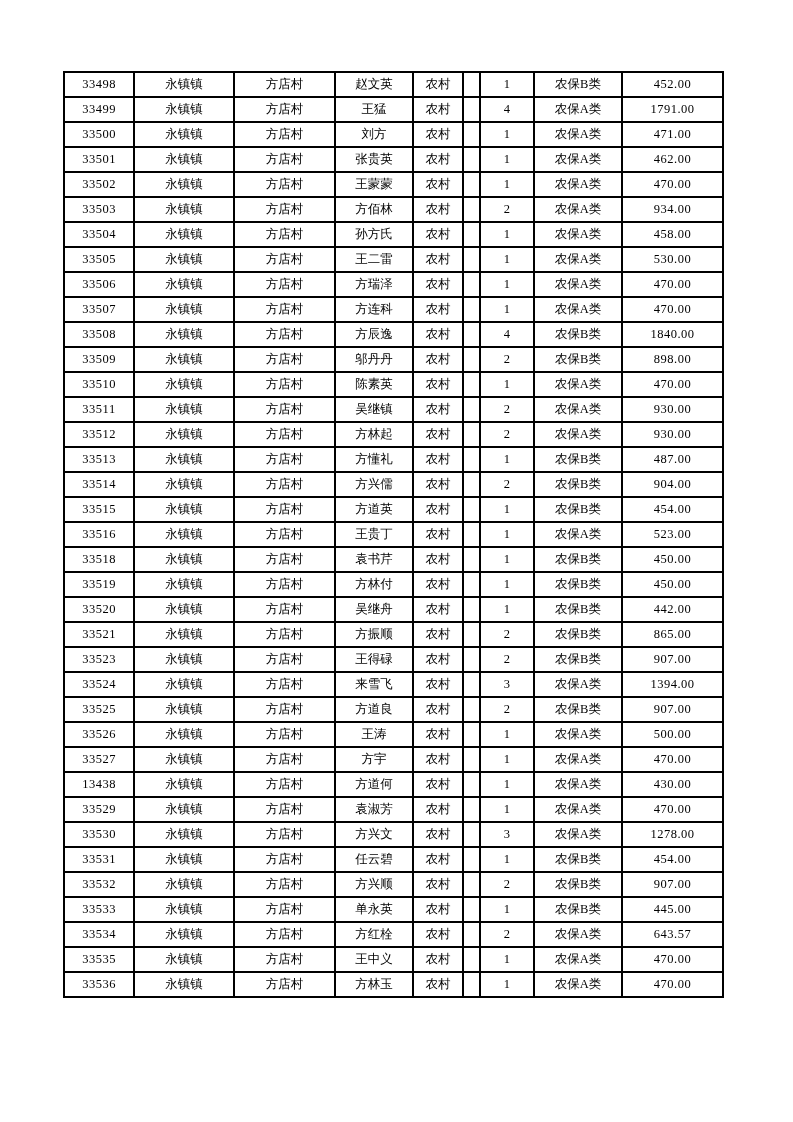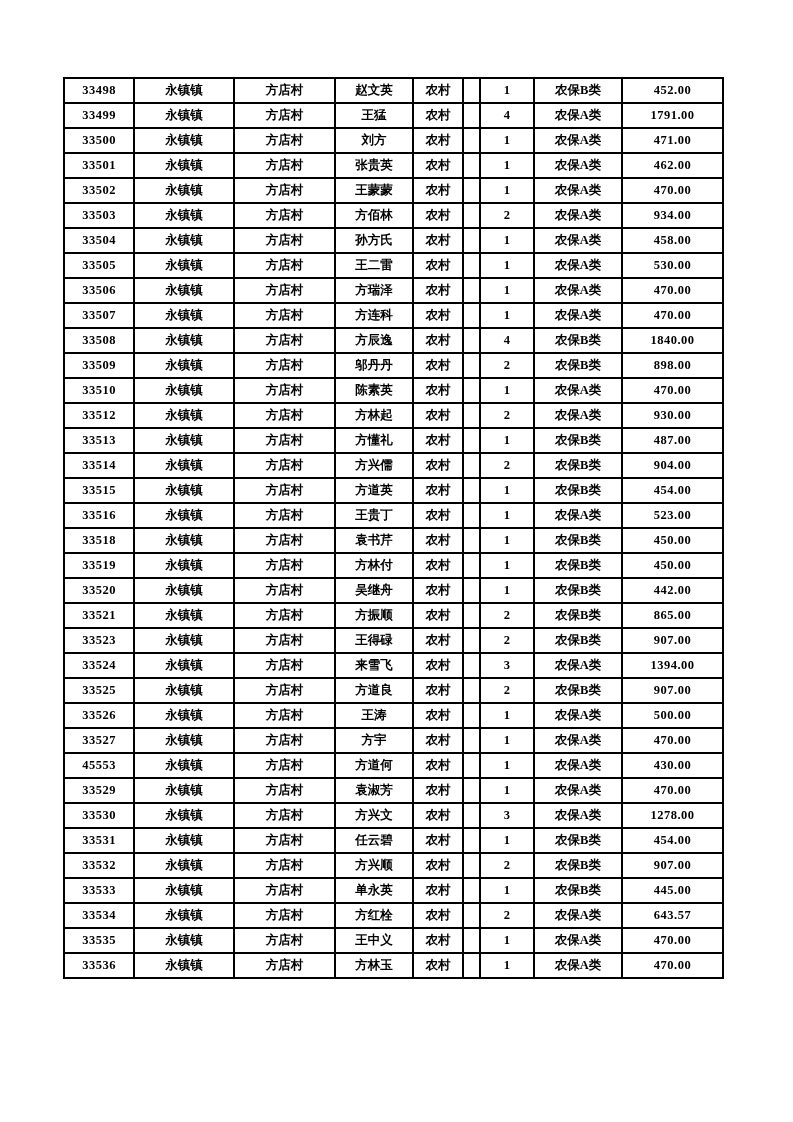--- a/index.html
+++ b/index.html
@@ -16,25 +16,24 @@
   .page {
     position: relative;
     width: 793px;
     height: 1122px;
     background: #ffffff;
     overflow: hidden;
   }
   table.data-table {
     position: absolute;
     left: 63px;
-    top: 77px;
+    top: 71px;
     width: 659px;
     border-collapse: collapse;
     table-layout: fixed;
-    font-weight: bold;
   }
   table.data-table td {
     border: 2px solid #000000;
     height: 23px;
     padding: 0 2px;
     text-align: center;
     vertical-align: middle;
     font-size: 12.5px;
     line-height: 1;
     white-space: nowrap;
@@ -215,20 +214,31 @@
     <td class="c-town">永镇镇</td>
     <td class="c-village">方店村</td>
     <td class="c-name">陈素英</td>
     <td class="c-res">农村</td>
     <td class="c-spacer"></td>
     <td class="c-count">1</td>
     <td class="c-cat">农保A类</td>
     <td class="c-amt">470.00</td>
   </tr>
 
+  <tr>
+    <td class="c-id">33511</td>
+    <td class="c-town">永镇镇</td>
+    <td class="c-village">方店村</td>
+    <td class="c-name">吴继镇</td>
+    <td class="c-res">农村</td>
+    <td class="c-spacer"></td>
+    <td class="c-count">2</td>
+    <td class="c-cat">农保A类</td>
+    <td class="c-amt">930.00</td>
+  </tr>
 
   <tr>
     <td class="c-id">33512</td>
     <td class="c-town">永镇镇</td>
     <td class="c-village">方店村</td>
     <td class="c-name">方林起</td>
     <td class="c-res">农村</td>
     <td class="c-spacer"></td>
     <td class="c-count">2</td>
     <td class="c-cat">农保A类</td>
@@ -387,21 +397,21 @@
     <td class="c-village">方店村</td>
     <td class="c-name">方宇</td>
     <td class="c-res">农村</td>
     <td class="c-spacer"></td>
     <td class="c-count">1</td>
     <td class="c-cat">农保A类</td>
     <td class="c-amt">470.00</td>
   </tr>
 
   <tr>
-    <td class="c-id">45553</td>
+    <td class="c-id">13438</td>
     <td class="c-town">永镇镇</td>
     <td class="c-village">方店村</td>
     <td class="c-name">方道何</td>
     <td class="c-res">农村</td>
     <td class="c-spacer"></td>
     <td class="c-count">1</td>
     <td class="c-cat">农保A类</td>
     <td class="c-amt">430.00</td>
   </tr>
 

